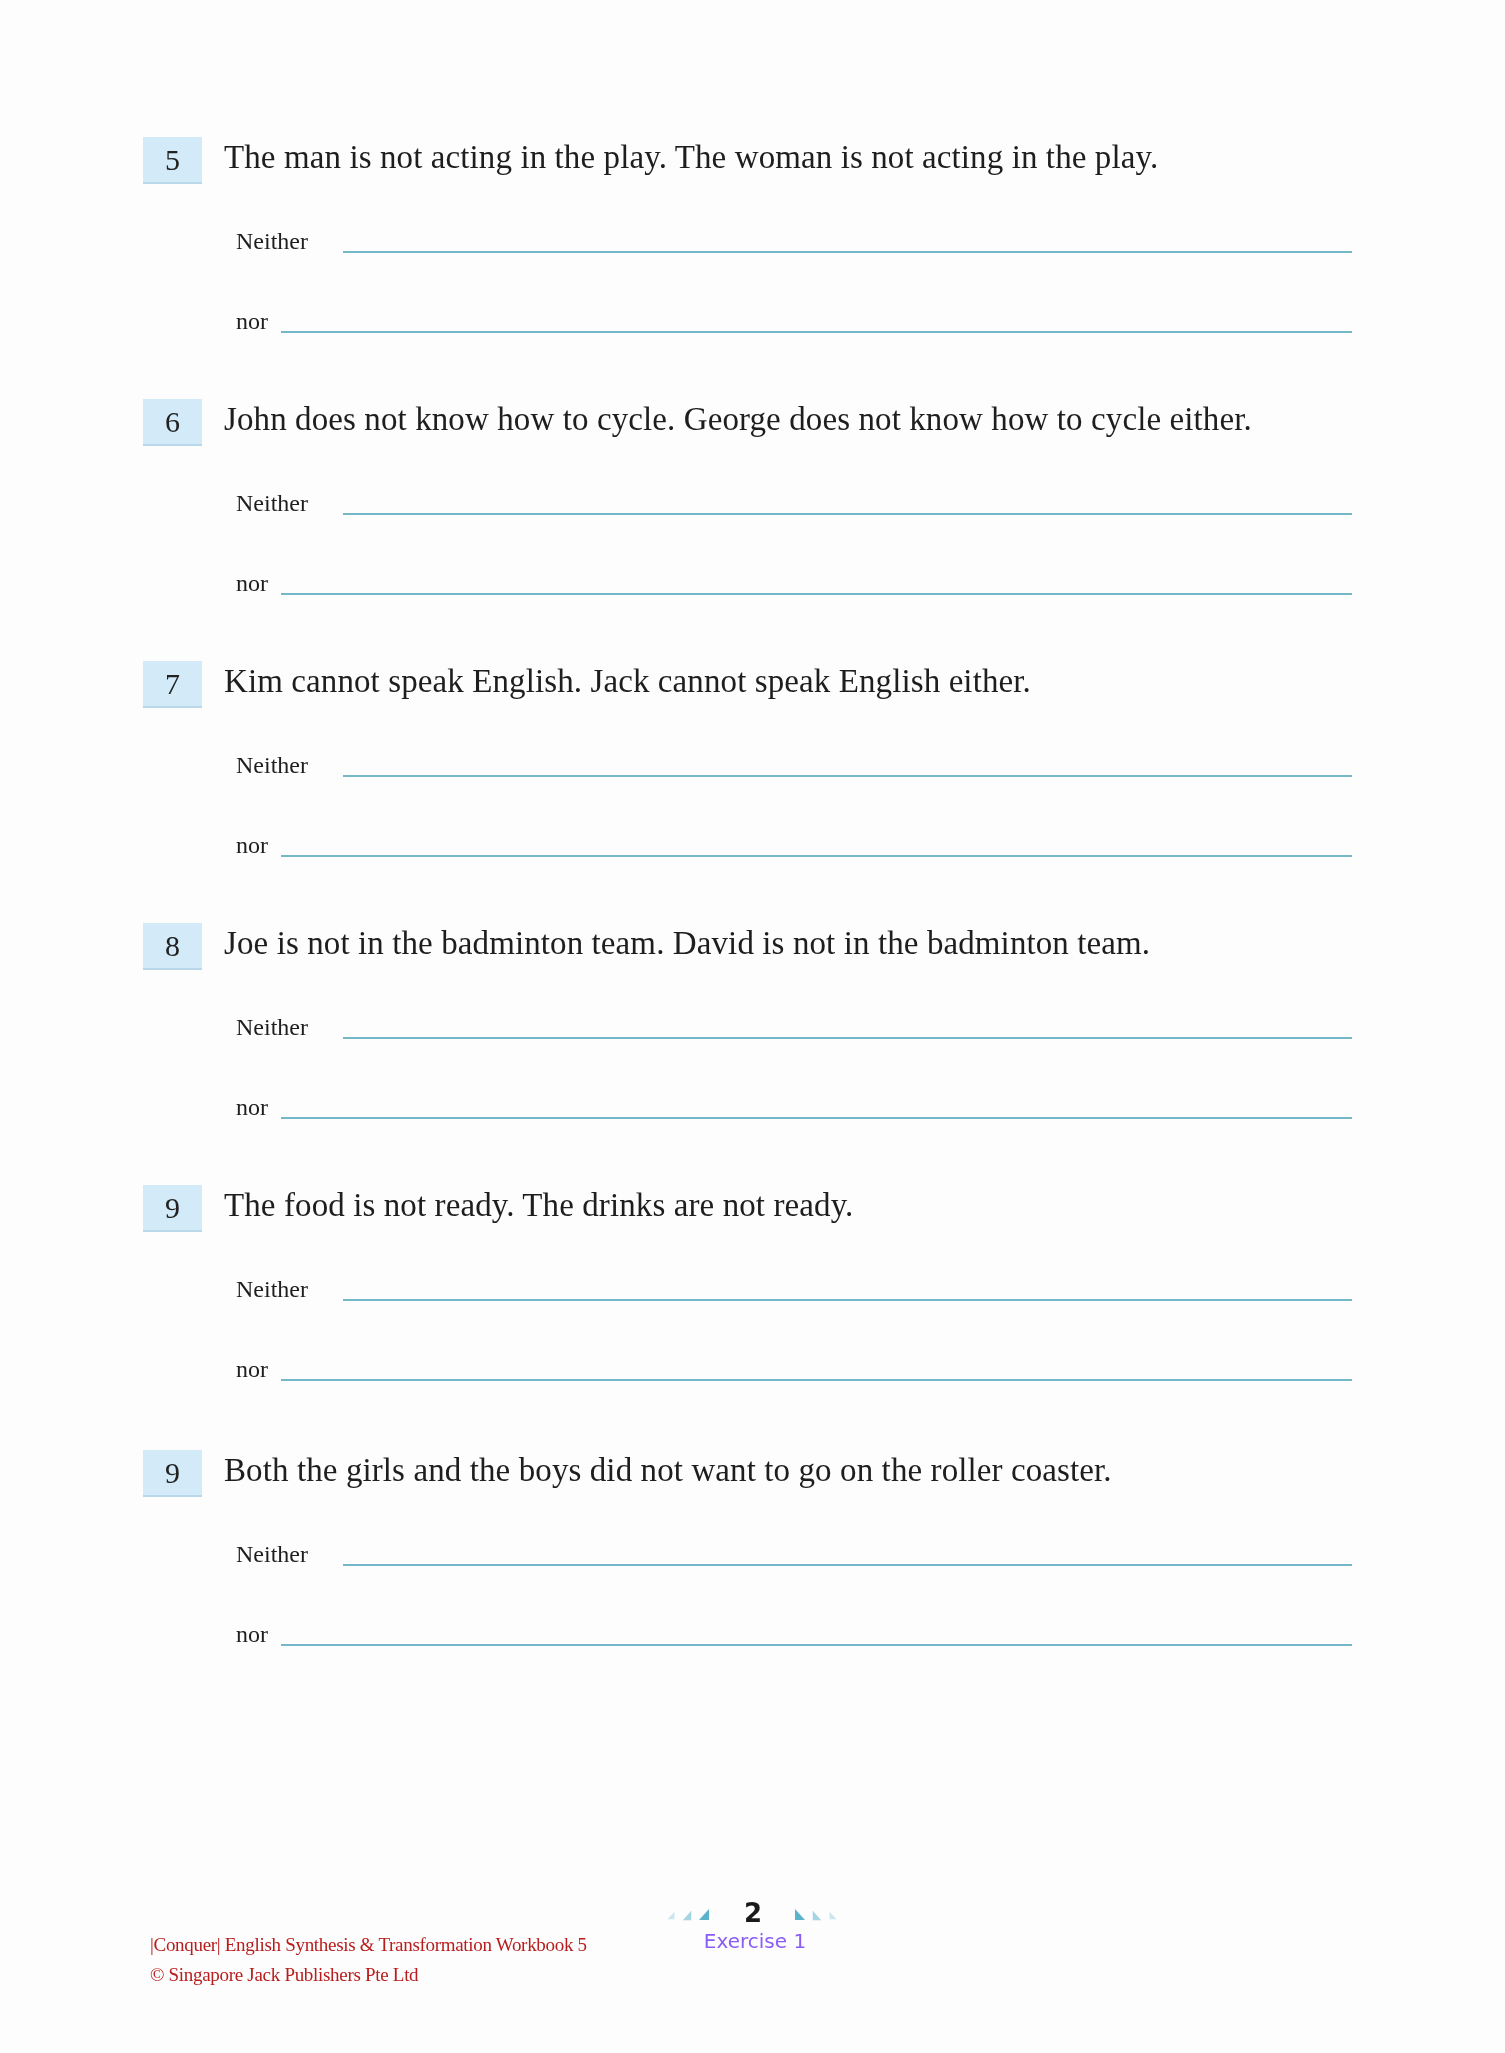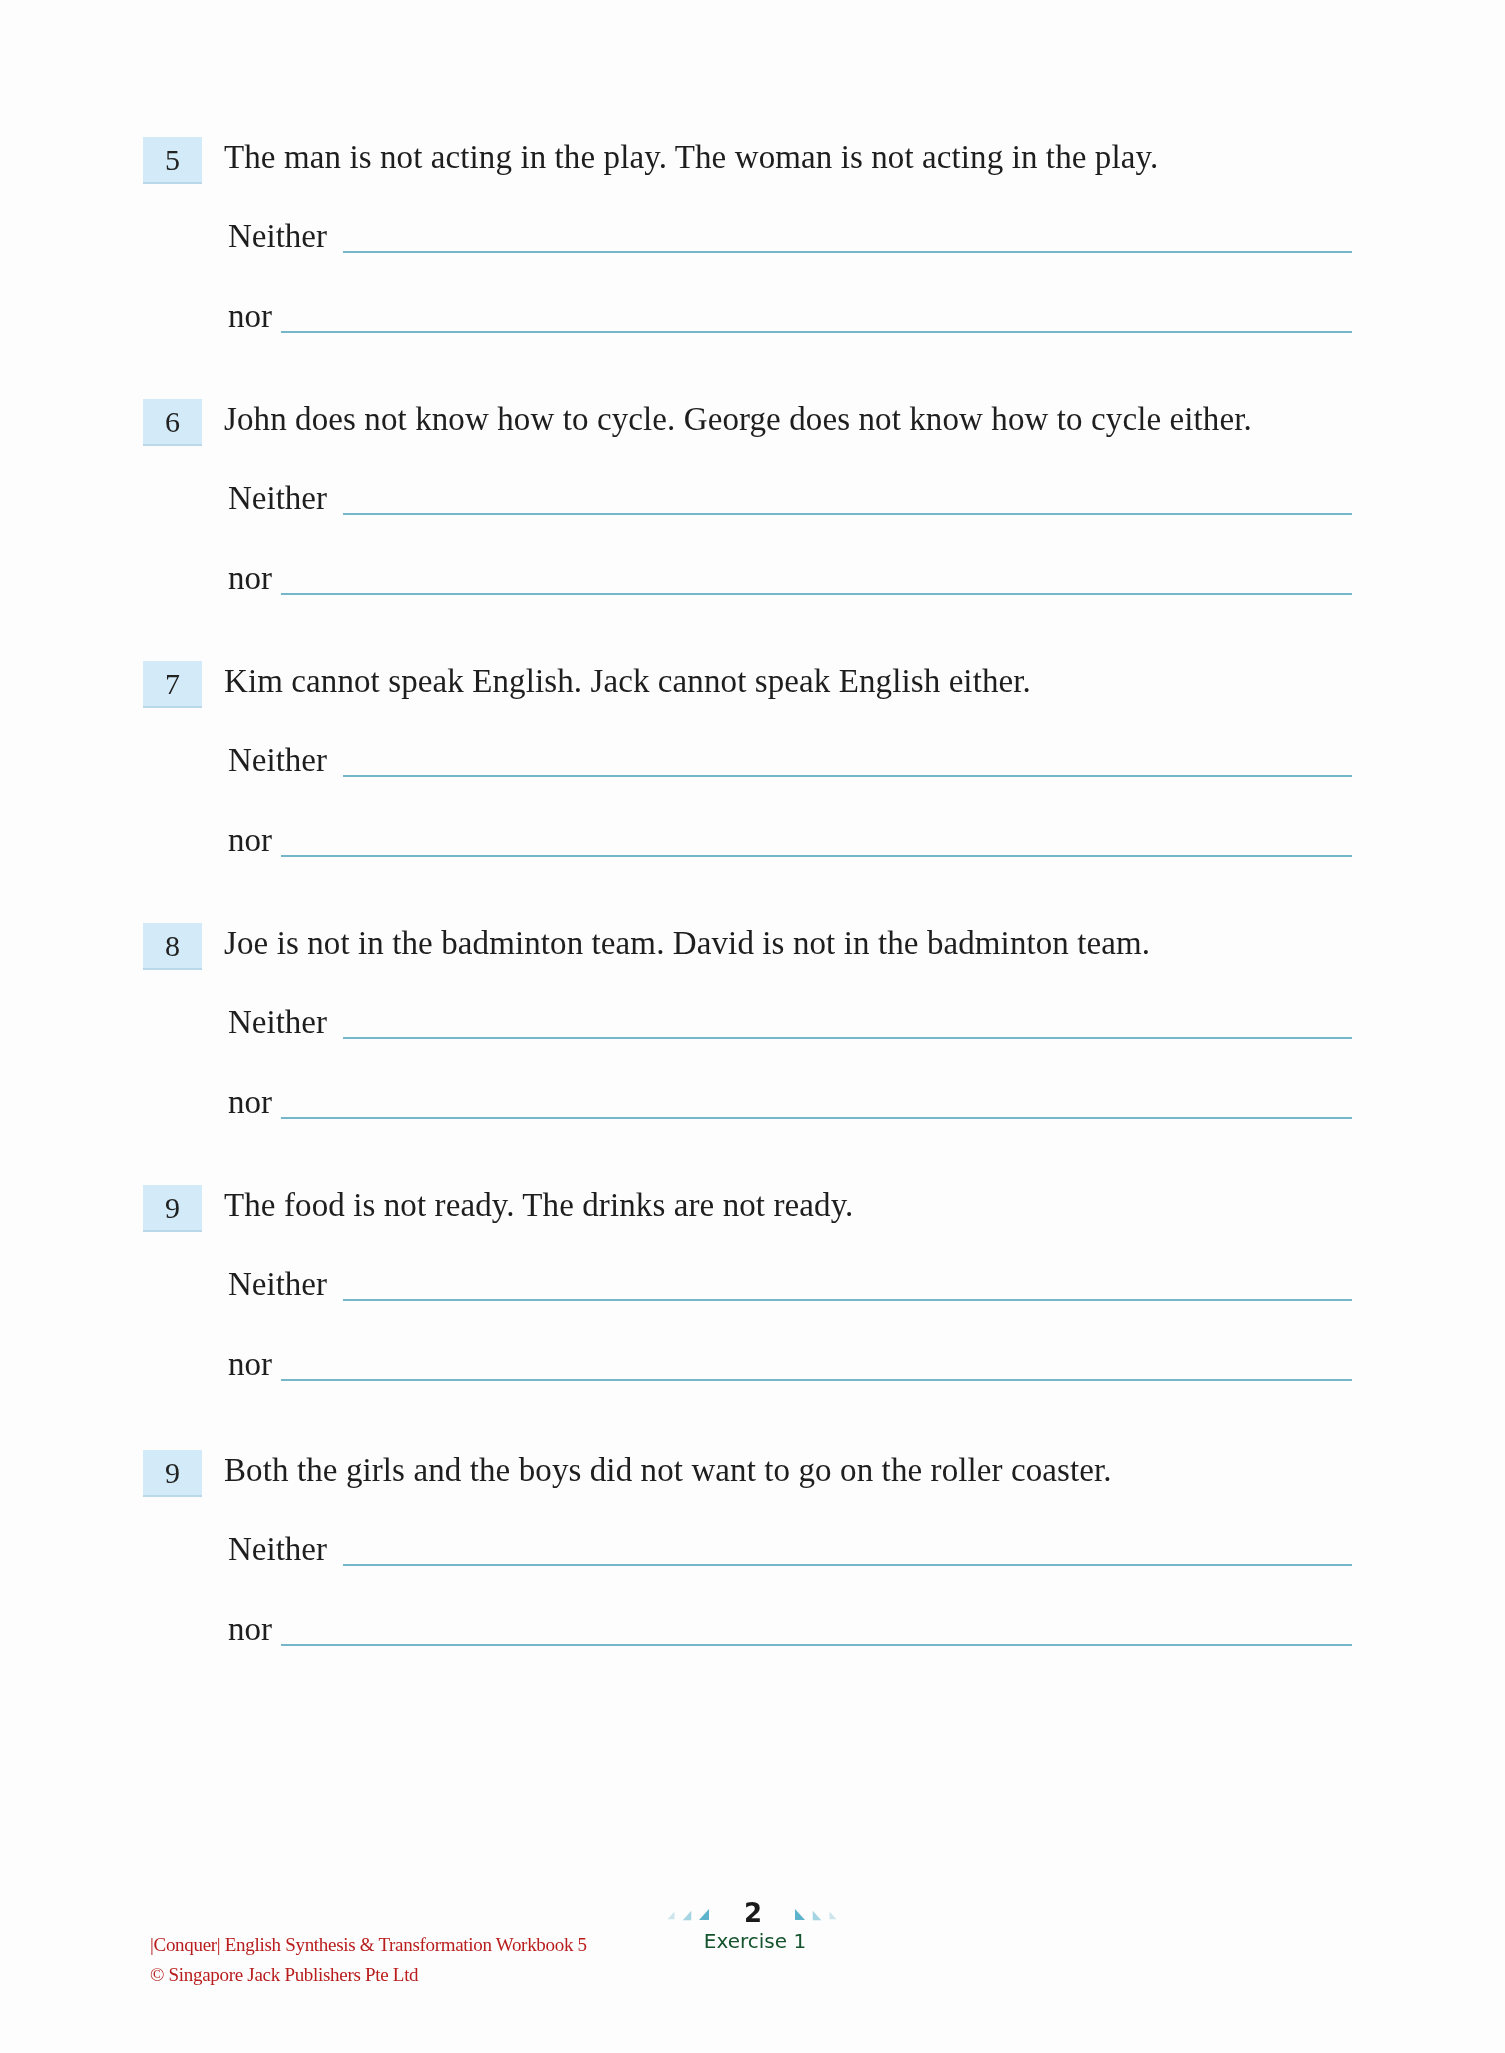--- a/index.html
+++ b/index.html
@@ -17,22 +17,22 @@
     display: flex; align-items: center; justify-content: center;
     font-family: "Liberation Serif", serif; font-size: 30px; color: #222;
   }
   .q-text {
     position: absolute; left: 224px; top: 2px;
     font-family: Liberation Serif, serif; font-size: 33px; white-space: nowrap;
     letter-spacing: 0.1px;
   }
   .ans-row { position: absolute; left: 224px; height: 40px; width: 1128px; }
   .ans-label {
-    position: absolute; left: 4px; bottom: 4px;
-    font-family: "Liberation Serif", serif; font-size: 33px; white-space: nowrap;
+    position: absolute; left: 12px; bottom: 4px;
+    font-family: "Liberation Serif", serif; font-size: 24px; white-space: nowrap;
   }
   .ans-line {
     position: absolute; right: 0; bottom: 6px; height: 0;
     border-top: 2px solid #74b7c9;
   }
   .row-neither { top: 82px; }
   .row-neither .ans-line { left: 119px; }
   .row-nor { top: 162px; }
   .row-nor .ans-line { left: 57px; }
 
@@ -40,21 +40,21 @@
     position: absolute; left: 150px; top: 1930px;
     font-family: Liberation Serif, serif; font-size: 19px; color: #b91c1c;
     line-height: 30px; letter-spacing: -0.3px;
   }
   .page-num {
     position: absolute; left: 735px; top: 1898px; width: 36px; text-align: center;
     font-family: "DejaVu Sans", sans-serif; font-weight: bold; font-size: 26px; color: #1a1a1a;
   }
   .exercise {
     position: absolute; left: 700px; top: 1929px; width: 110px; text-align: center;
-    font-family: "DejaVu Sans", sans-serif; font-size: 20px; color: #14532d;
+    font-family: "DejaVu Sans", sans-serif; font-size: 20px; color: #8b5cf6;
   }
   .tri { position: absolute; width: 0; height: 0; }
   .tri-left { border-left: 10px solid transparent; border-bottom: 11px solid #5db3cc; }
   .tri-right { border-right: 10px solid transparent; border-bottom: 11px solid #5db3cc; }
 </style>
 </head>
 <body>
 
 <div class="question" style="top:137px;">
   <div class="badge">5</div>

